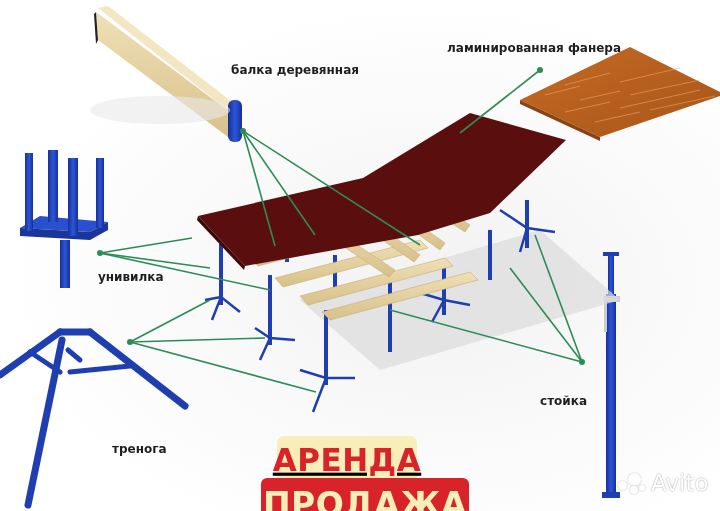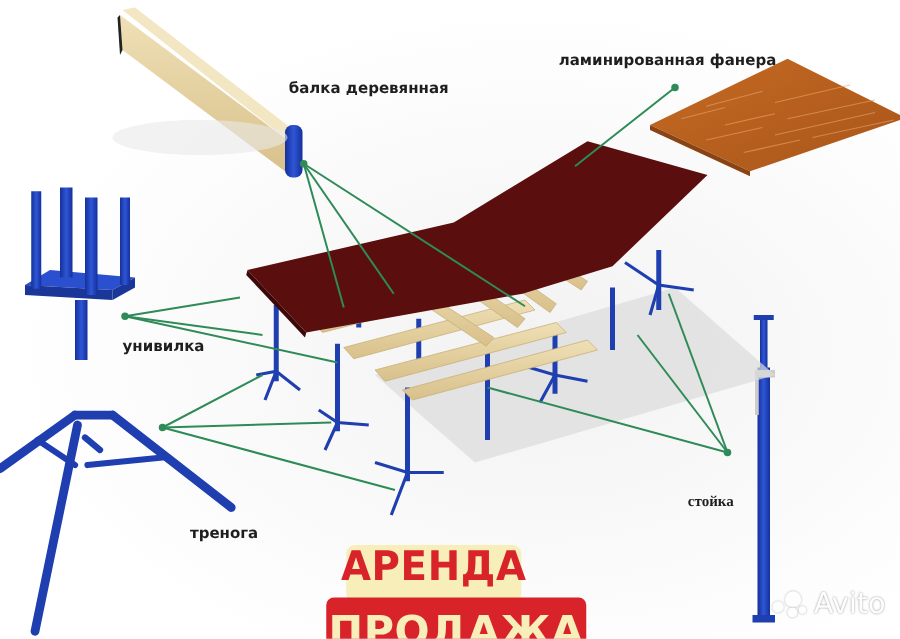--- a/index.html
+++ b/index.html
@@ -1,21 +1,21 @@
 <!DOCTYPE html>
 <html><head>
 <meta charset="utf-8">
 <style>
   html, body { margin:0; padding:0; }
   body { width:720px; height:511px; overflow:hidden; background:#ffffff; position:relative; font-family:"DejaVu Sans", sans-serif; }
   .stage { position:absolute; left:0; top:0; width:720px; height:511px; background:radial-gradient(ellipse at 60% 55%, #f2f2f2 0%, #ffffff 70%); }
   svg.scene { position:absolute; left:0; top:0; width:720px; height:511px; }
   .label { position:absolute; font-weight:bold; font-size:12px; color:#1e1e1e; line-height:14px; white-space:nowrap; }
   .label.right { text-align:right; }
-  .banner1 { position:absolute; left:277px; top:436px; width:140px; height:46px; background:#f7eeb9; border-radius:7px; display:flex; justify-content:center; }
+  .banner1 { position:absolute; left:277px; top:436px; width:140px; height:46px; background:#f7eeb9; border-radius:7px; display:flex; align-items:center; justify-content:center;text-decoration:underline; }
   .banner1 span { font-family:"DejaVu Sans", sans-serif; font-weight:bold; font-size:31px; color:#d8232a; letter-spacing:0.5px; transform:scaleY(1.05); }
   .banner2 { position:absolute; left:261px; top:478px; width:208px; height:40px; background:#d8232a; border-radius:6px; display:flex; align-items:flex-start; justify-content:center; overflow:hidden; }
   .banner2 span { font-family:"DejaVu Sans", sans-serif; font-weight:bold; font-size:33px; color:#f7eeb9; margin-top:7px; letter-spacing:0.5px; }
   .avito { position:absolute; left:618px; top:470px; display:flex; align-items:center; gap:3px; opacity:0.85; }
   .avito-dots { position:relative; width:30px; height:24px; }
   .avito-dots i { position:absolute; border-radius:50%; background:#ffffff; box-shadow:0 0 2px rgba(0,0,0,0.35); }
   .avito span { font-family:"DejaVu Sans", sans-serif; font-size:23px; color:#ffffff; text-shadow:0 0 2px rgba(0,0,0,0.35), 0 0 1px rgba(0,0,0,0.3); font-weight:normal; }
 </style>
 </head>
 <body>
@@ -158,22 +158,22 @@
       <circle cx="540" cy="70" r="3"></circle>
       <circle cx="100" cy="253" r="3"></circle>
       <circle cx="130" cy="342" r="3"></circle>
       <circle cx="582" cy="362" r="3"></circle>
     </g>
   </svg>
 
   <div class="label" style="left:231px; top:63px;">балка деревянная</div>
   <div class="label" style="left:447px; top:41px;">ламинированная фанера</div>
   <div class="label" style="left:98px; top:270px;">унивилка</div>
-  <div class="label" style="left:112px; top:419px;margin-left:40px;">тренога</div>
-  <div class="label right" style="left:480px; top:394px; width:107px;font-family:Liberation Serif, serif;">
+  <div class="label" style="left:112px; top:442px;">тренога</div>
+  <div class="label right" style="left:480px; top:394px; width:107px;">
     <div>стойка</div>
   </div>
 
   <div class="banner1">
     <span>АРЕНДА</span>
   </div>
   <div class="banner2">
     <span>ПРОДАЖА</span>
   </div>
 

